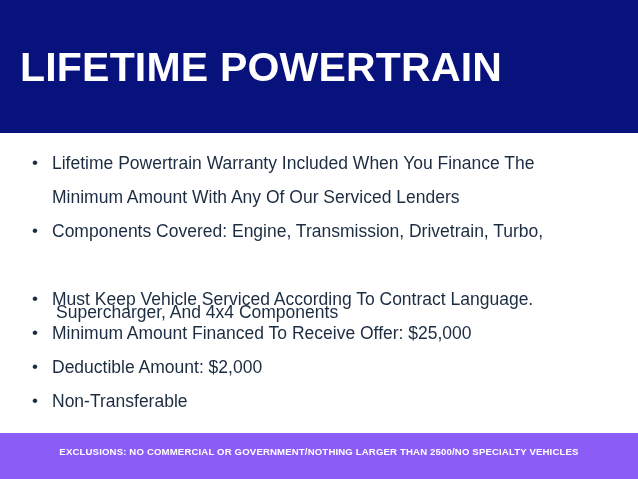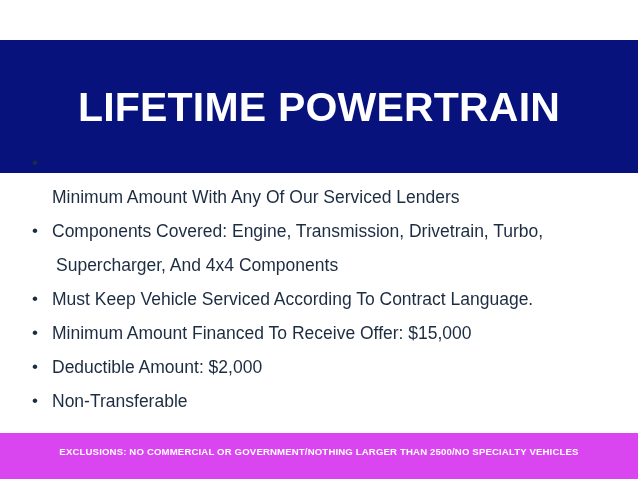--- a/index.html
+++ b/index.html
@@ -24,24 +24,22 @@
   
   .header-band {
     position: absolute;
     left: 0;
     top: 0;
     width: 638px;
     height: 133px;
     background: #08127d;
     display: flex;
     align-items: center;
-    justify-content: center;
     box-sizing: border-box;
     padding: 0 20px;
-    margin-top: 40px;
   }
   .title-line {
     color: #ffffff;
     font-family: "Liberation Sans", "DejaVu Sans", sans-serif;
     font-weight: bold;
     font-size: 41px;
     line-height: 46px;
     letter-spacing: 0.2px;
     text-align: center;
     white-space: nowrap;
@@ -86,30 +84,31 @@
   }
   .bullet-text {
     display: inline-block;
     padding-left: 34px;
   }
   .bullet-row.cont .bullet-text {
     padding-left: 34px;
   }
   .bullet-row.cont-indent .bullet-text {
     padding-left: 38px;
+    margin-top: 47px;
   }
 
   
   .footer-band {
     position: absolute;
     left: 0;
     top: 433px;
     width: 638px;
     height: 46px;
-    background: #d946ef;
+    background: #8b5cf6;
     display: flex;
     align-items: flex-start;
     justify-content: center;
     box-sizing: border-box;
     padding-top: 13px;
   }
   .footer-text {
     color: #ffffff;
     font-family: "Liberation Sans", "DejaVu Sans", sans-serif;
     font-size: 9.6px;
@@ -127,20 +126,21 @@
 
   <div class="header-band">
     <div class="title-line">LIFETIME POWERTRAIN</div>
   </div>
 
   <div class="body-area">
     <ul class="bullet-list">
 
       <li class="bullet-row">
         <span class="bullet-dot">•</span>
+        <span class="bullet-text">Lifetime Powertrain Warranty Included When You Finance The</span>
       </li>
 
       <li class="bullet-row cont">
         <span class="bullet-text">Minimum Amount With Any Of Our Serviced Lenders</span>
       </li>
 
       <li class="bullet-row">
         <span class="bullet-dot">•</span>
         <span class="bullet-text">Components Covered: Engine, Transmission, Drivetrain, Turbo,</span>
       </li>
@@ -149,21 +149,21 @@
         <span class="bullet-text">Supercharger, And 4x4 Components</span>
       </li>
 
       <li class="bullet-row">
         <span class="bullet-dot">•</span>
         <span class="bullet-text">Must Keep Vehicle Serviced According To Contract Language.</span>
       </li>
 
       <li class="bullet-row">
         <span class="bullet-dot">•</span>
-        <span class="bullet-text">Minimum Amount Financed To Receive Offer: $15,000</span>
+        <span class="bullet-text">Minimum Amount Financed To Receive Offer: $25,000</span>
       </li>
 
       <li class="bullet-row">
         <span class="bullet-dot">•</span>
         <span class="bullet-text">Deductible Amount: $2,000</span>
       </li>
 
       <li class="bullet-row">
         <span class="bullet-dot">•</span>
         <span class="bullet-text">Non-Transferable</span>

